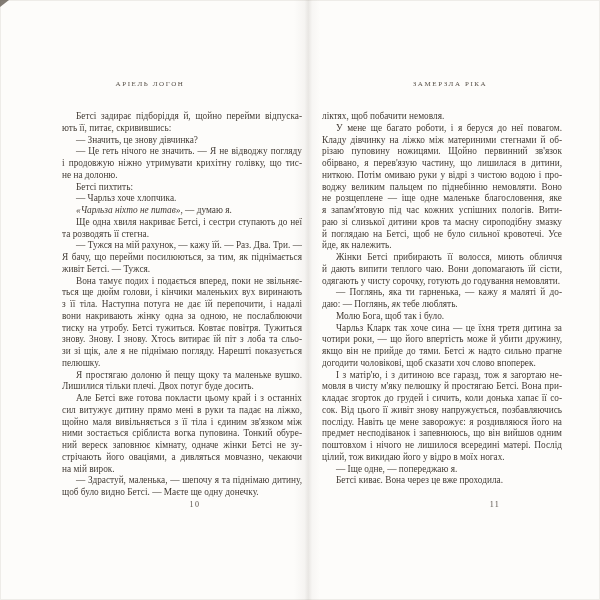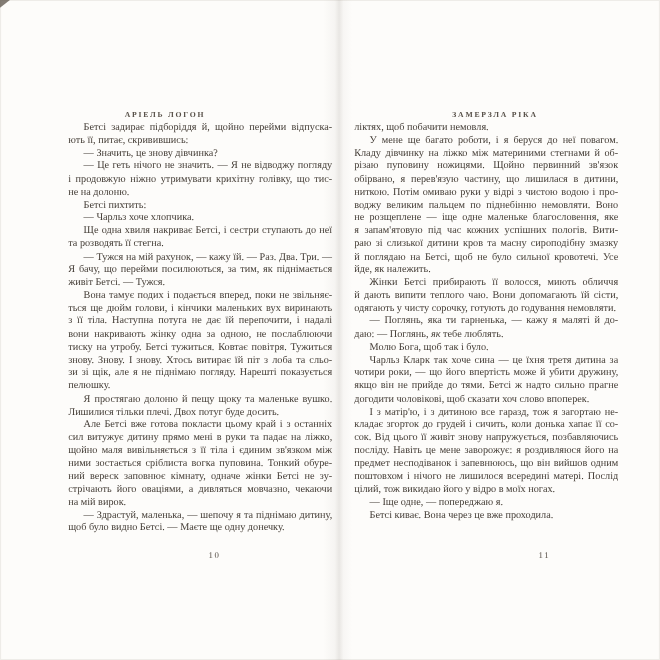--- a/index.html
+++ b/index.html
@@ -11,23 +11,23 @@
     box-shadow: inset 0 0 0 1px #eeece8;
     font-family:"Liberation Serif","DejaVu Serif",serif;
     color:#423b34;
   }
   .page{
     position:absolute;top:0;width:300px;height:600px;
   }
   .page-left{left:0;}
   .page-right{left:300px;}
   .running-head{
-    position:absolute;top:100px;left:0;width:100%;
+    position:absolute;top:80px;left:0;width:100%;
     text-align:center;
-    font-size:7px;font-weight:700;
+    font-size:7px;font-weight:400;
     letter-spacing:1.6px;
     color:#564f47;
   }
   .text-col{
     position:absolute;top:111px;width:240px;
     font-size:9.3px;line-height:11.75px;
     overflow:hidden;
   }
   .page-left .text-col{left:62px;}
   .page-right .text-col{left:22px;}
@@ -72,20 +72,21 @@
     <div class="running-head">АРІЕЛЬ ЛОГОН</div>
     <div class="text-col">
         <div class="line indent just">Бетсі задирає підборіддя й, щойно перейми відпуска-</div>
         <div class="line">ють її, питає, скривившись:</div>
         <div class="line indent">— Значить, це знову дівчинка?</div>
         <div class="line indent just">— Це геть нічого не значить. — Я не відводжу погляду</div>
         <div class="line just">і продовжую ніжно утримувати крихітну голівку, що тис-</div>
         <div class="line">не на долоню.</div>
         <div class="line indent">Бетсі пихтить:</div>
         <div class="line indent">— Чарльз хоче хлопчика.</div>
+        <div class="line indent"><span class="it">«Чарльза ніхто не питав»</span><span>, — думаю я.</span></div>
         <div class="line indent just">Ще одна хвиля накриває Бетсі, і сестри ступають до неї</div>
         <div class="line">та розводять її стегна.</div>
         <div class="line indent just">— Тужся на мій рахунок, — кажу їй. — Раз. Два. Три. —</div>
         <div class="line just">Я бачу, що перейми посилюються, за тим, як піднімається</div>
         <div class="line">живіт Бетсі. — Тужся.</div>
         <div class="line indent just">Вона тамує подих і подається вперед, поки не звільняє-</div>
         <div class="line just">ться ще дюйм голови, і кінчики маленьких вух виринають</div>
         <div class="line just">з її тіла. Наступна потуга не дає їй перепочити, і надалі</div>
         <div class="line just">вони накривають жінку одна за одною, не послаблюючи</div>
         <div class="line just">тиску на утробу. Бетсі тужиться. Ковтає повітря. Тужиться</div>
@@ -126,20 +127,21 @@
         <div class="line just">й дають випити теплого чаю. Вони допомагають їй сісти,</div>
         <div class="line">одягають у чисту сорочку, готують до годування немовляти.</div>
         <div class="line indent just">— Поглянь, яка ти гарненька, — кажу я маляті й до-</div>
         <div class="line"><span>даю: — Поглянь, </span><span class="it">як</span><span> тебе люблять.</span></div>
         <div class="line indent">Молю Бога, щоб так і було.</div>
         <div class="line indent just">Чарльз Кларк так хоче сина — це їхня третя дитина за</div>
         <div class="line just">чотири роки, — що його впертість може й убити дружину,</div>
         <div class="line just">якщо він не прийде до тями. Бетсі ж надто сильно прагне</div>
         <div class="line">догодити чоловікові, щоб сказати хоч слово впоперек.</div>
         <div class="line indent just">І з матір'ю, і з дитиною все гаразд, тож я загортаю не-</div>
+        <div class="line just">мовля в чисту м'яку пелюшку й простягаю Бетсі. Вона при-</div>
         <div class="line just">кладає згорток до грудей і сичить, коли донька хапає її со-</div>
         <div class="line just">сок. Від цього її живіт знову напружується, позбавляючись</div>
         <div class="line just">посліду. Навіть це мене заворожує: я роздивляюся його на</div>
         <div class="line just">предмет несподіванок і запевнююсь, що він вийшов одним</div>
         <div class="line just">поштовхом і нічого не лишилося всередині матері. Послід</div>
         <div class="line">цілий, тож викидаю його у відро в моїх ногах.</div>
         <div class="line indent">— Іще одне, — попереджаю я.</div>
         <div class="line indent">Бетсі киває. Вона через це вже проходила.</div>
       </div>
     <div class="folio">11</div>

